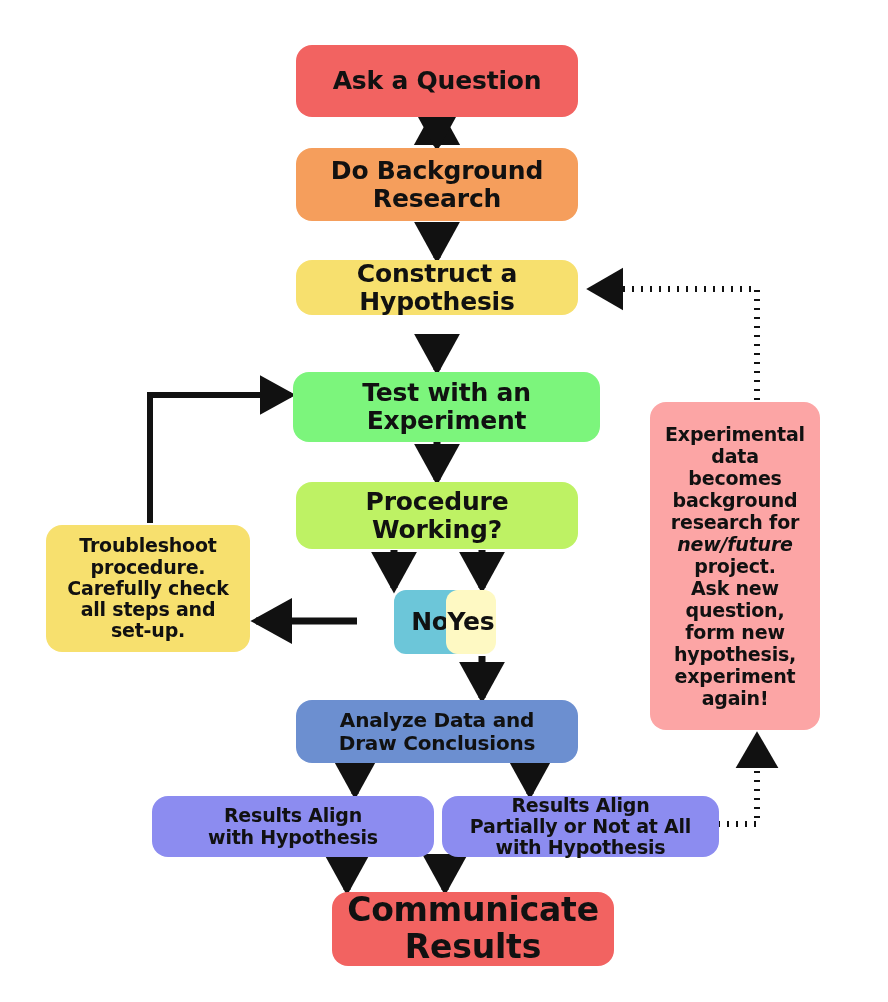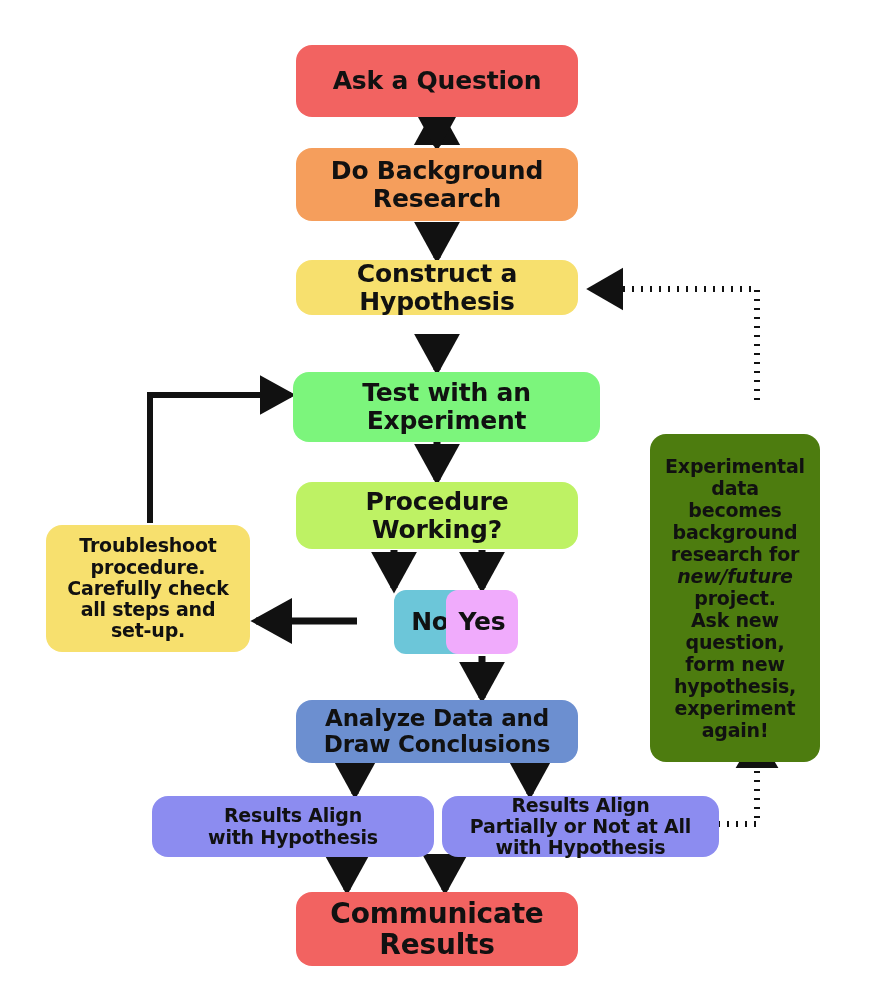--- a/index.html
+++ b/index.html
@@ -42,23 +42,23 @@
     width: 888px;
     height: 1002px;
     pointer-events: none;
   }
   .n-ask        { font-size: 25px; margin-top: 8px; }
   .n-background { font-size: 25px; }
   .n-hypothesis { font-size: 25px; }
   .n-test       { font-size: 25px; }
   .n-procedure  { font-size: 25px; }
   .n-no, .n-yes { font-size: 25px; }
-  .n-analyze    { font-size: 23px; }
+  .n-analyze    { font-size: 20px; }
   .n-align, .n-notalign { font-size: 19px; }
-  .n-communicate{ font-size: 28px; }
+  .n-communicate{ font-size: 33px; margin-left: 36px; }
   .n-troubleshoot { font-size: 19px; }
   .n-sidebar    { font-size: 19px; line-height: 1.16; }
   .ital { font-style: italic; }
 </style>
 </head>
 <body>
 
 <div id="canvas">
 
   <svg id="svg-edges" viewBox="0 0 888 1002" xmlns="http://www.w3.org/2000/svg">
@@ -143,43 +143,43 @@
   <div class="node lg n-hypothesis" style="left:296px; top:260px; width:282px; height:55px; background:#F7E06E;">Construct a
 Hypothesis</div>
 
   <div class="node lg n-test" style="left:293px; top:372px; width:307px; height:70px; background:#7CF57C;">Test with an
 Experiment</div>
 
   <div class="node lg n-procedure" style="left:296px; top:482px; width:282px; height:67px; background:#bef264;">Procedure Working?</div>
 
   <div class="node sm n-no" style="left:358px; top:590px; width:72px; height:64px; background:#6CC6D9;margin-left:36px;">No</div>
 
-  <div class="node sm n-yes" style="left:446px; top:590px; width:72px; height:64px; background:#f0abfc;">Yes</div>
+  <div class="node sm n-yes" style="left:446px; top:590px; width:50px; height:64px; background:#fef9c3;">Yes</div>
 
   <div class="node lg n-troubleshoot" style="left:46px; top:525px; width:204px; height:127px; background:#F7E06E;">Troubleshoot
 procedure.
 Carefully check
 all steps and
 set-up.</div>
 
   <div class="node lg n-analyze" style="left:296px; top:700px; width:282px; height:63px; background:#6C8FD0;">Analyze Data and
 Draw Conclusions</div>
 
   <div class="node lg n-align" style="left:152px; top:796px; width:282px; height:61px; background:#8C8CF0;">Results Align
 with Hypothesis</div>
 
   <div class="node lg n-notalign" style="left:442px; top:796px; width:277px; height:61px; background:#8C8CF0;">Results Align
 Partially or Not at All
 with Hypothesis</div>
 
   <div class="node lg n-communicate" style="left:296px; top:892px; width:282px; height:74px; background:#F26361;">Communicate
 Results</div>
 
-  <div class="node lg n-sidebar" style="left:650px; top:402px; width:170px; height:328px; background:#4d7c0f;
-              flex-direction:column; justify-content:center;margin-top:32px;">
+  <div class="node lg n-sidebar" style="left:650px; top:402px; width:170px; height:328px; background:#fca5a5;
+              flex-direction:column; justify-content:center;">
     <span>Experimental</span>
     <span>data</span>
     <span>becomes</span>
     <span>background</span>
     <span>research for</span>
     <span class="ital">new/future</span>
     <span>project.</span>
     <span>Ask new</span>
     <span>question,</span>
     <span>form new</span>

